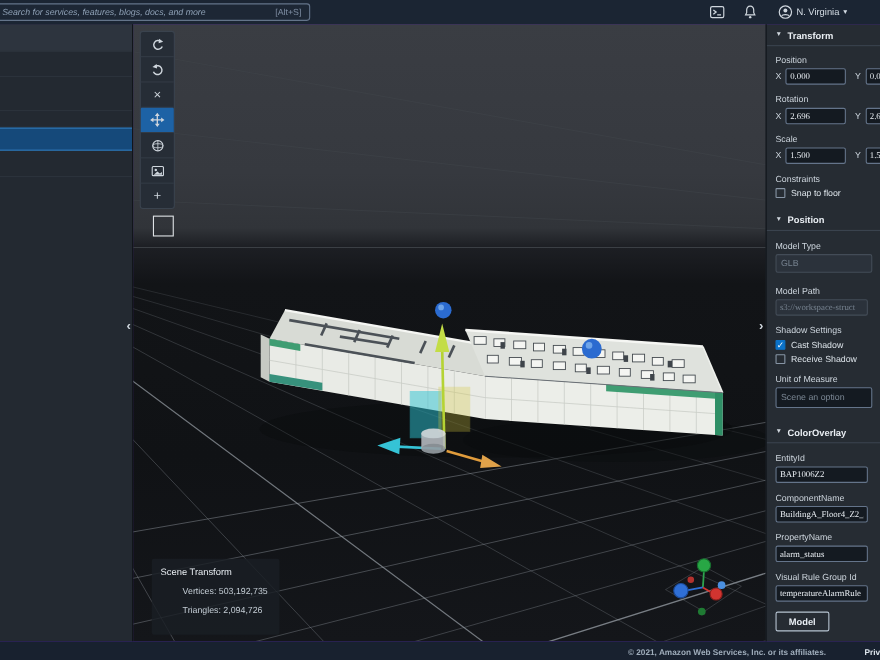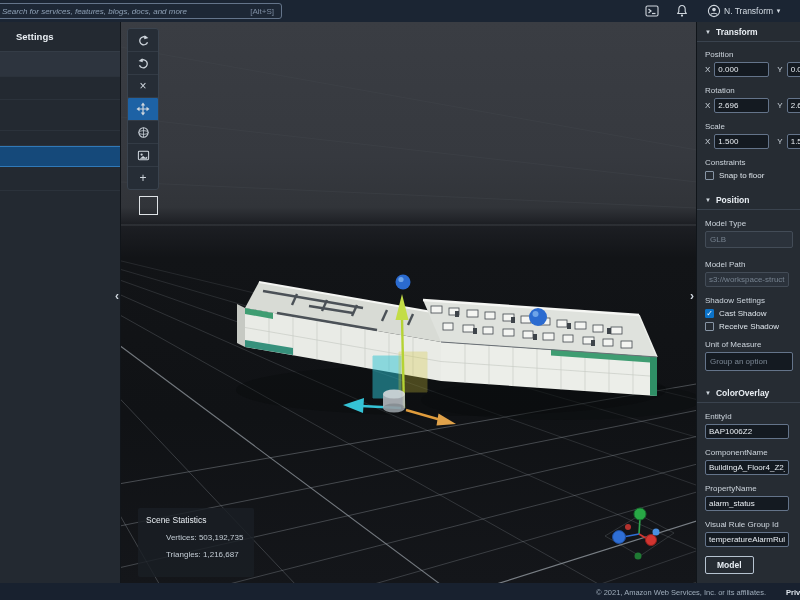--- a/index.html
+++ b/index.html
@@ -51,39 +51,39 @@
   .insp-inner{width:180px;}
   .shdr{display:flex;align-items:center;gap:5px;padding:5px 8px 4px 8px;border-bottom:1px solid #3a434e;
         color:#e9eef3;font-size:8.5px;font-weight:bold;}
   .shdr .caret{font-size:6px;color:#cfd6dd;}
   .flbl{margin:9px 0 0 8px;font-size:8px;color:#cdd5dd;}
   .flbl.first{margin-top:8px;}
   .xyrow{display:flex;align-items:center;margin:3px 0 0 8px;width:176px;}
   .axl{font-size:8px;color:#cdd5dd;margin-right:4px;}
   .axl.y{margin-left:8px;}
   .inp{height:13px;border:1px solid #64748a;border-radius:2px;background:#141a21;color:#e8edf2;
-       font-size:8px;padding:0 3px;font-family:Liberation Sans, sans-serif;box-sizing:content-box;}
+       font-size:8px;padding:0 3px;font-family:Liberation Serif, serif;box-sizing:content-box;}
   .inp.num{width:47px;}
   .inp.numy{width:40px;}
   .inp.txt{width:76px;display:block;margin:3px 0 0 8px;}
   .inp.dis{background:#2b323b;border-color:#434c57;color:#76828f;}
   .selbox{width:78px;height:15px;line-height:15px;border:1px solid #64748a;border-radius:2px;
           background:#141a21;color:#7b8794;font-size:8px;padding:0 4px;margin:3px 0 12px 8px;}
   .selbox.dis{background:#2b323b;border-color:#434c57;color:#76828f;}
   .cbrow{display:flex;align-items:center;gap:5px;margin:4px 0 0 8px;}
   .cb{width:9px;height:9px;border:1px solid #8795a5;border-radius:1px;box-sizing:border-box;
       font-size:8px;line-height:8px;text-align:center;color:transparent;}
   .cb.on{background:#0b72c8;border-color:#0b72c8;color:#fff;}
   .cblbl{font-size:8px;color:#dce3e9;}
   .remove-btn{margin:9px 0 0 8px;height:18px;padding:0 11px;border:1px solid #b6c3d1;border-radius:2px;
               background:transparent;color:#e8eef4;font-size:8.5px;font-weight:bold;
               font-family:"Liberation Sans",sans-serif;cursor:pointer;}
   
   .footer{position:absolute;left:0;bottom:0;width:800px;height:17px;background:#18212f;z-index:50;overflow:hidden;}
-  .copy{position:absolute;right:34px;top:5px;font-size:7.5px;color:#9fadbb;white-space:nowrap;}
+  .copy{position:absolute;right:49px;top:5px;font-size:7.5px;color:#9fadbb;white-space:nowrap;font-weight:bold;}
   .priv{position:absolute;left:786px;top:5px;font-size:7.5px;font-weight:bold;color:#dfe7ee;white-space:nowrap;}
 </style>
 </head>
 <body>
 
 <div class="app">
 
   <div class="topbar">
     <div class="searchbox">
       <span class="ph">Search for services, features, blogs, docs, and more</span>
@@ -103,27 +103,26 @@
         </svg>
     </span>
     <span class="hicon i-acct">
       <svg width="14" height="14" viewBox="0 0 14 14">
           <circle cx="7" cy="7" r="5.6" fill="none" stroke="currentColor" stroke-width="1.1"></circle>
           <circle cx="7" cy="5.6" r="1.8" fill="currentColor"></circle>
           <path d="M3.6 10.4 C4.4 8.8 9.6 8.8 10.4 10.4" fill="none" stroke="currentColor" stroke-width="1.1"></path>
         </svg>
     </span>
     <span class="region">
-      <span>N. Transform</span>
+      <span>N. Virginia</span>
       <span class="caret">▼</span>
     </span>
   </div>
 
   <div class="sidebar">
-    <div class="sb-title">Settings</div>
     <div class="sb-row lt" style="height:24px"></div>
     <div class="sb-row" style="height:22px"></div>
     <div class="sb-row" style="height:30px"></div>
     <div class="sb-row" style="height:14px"></div>
     <div class="sb-row sel" style="height:19px"></div>
     <div class="sb-row" style="height:23px"></div>
   </div>
 
   <div class="viewport">
     <svg class="vp-svg" width="576" height="561" viewBox="0 0 576 561">
@@ -279,23 +278,23 @@
         <circle cx="519" cy="492" r="6" fill="#28a745" stroke="#176c2e" stroke-width="1"></circle>
         <circle cx="498" cy="515" r="6.5" fill="#2f6fd6" stroke="#1c4c9b" stroke-width="1"></circle>
         <circle cx="530" cy="518" r="5.5" fill="#d13430" stroke="#8f201d" stroke-width="1"></circle>
         <circle cx="517" cy="534" r="3.5" fill="#1f7a33"></circle>
         <circle cx="535" cy="510" r="3.5" fill="#4a8fe0"></circle>
         <circle cx="507" cy="505" r="3" fill="#b3322e"></circle>
       </g>
     </svg>
     <div class="selsq"></div>
     <div class="stats">
-      <div class="st-t">Scene Statistics</div>
+      <div class="st-t">Scene Transform</div>
       <div class="st-l">Vertices: 503,192,735</div>
-      <div class="st-l">Triangles: 1,216,687</div>
+      <div class="st-l">Triangles: 2,094,726</div>
     </div>
   </div>
 
   <div class="toolbar">
     <div class="tbtn">
       <svg width="13" height="13" viewBox="0 0 13 13">
           <path d="M10.5 8.2 A4 4 0 1 1 9.2 3.6" fill="none" stroke="currentColor" stroke-width="1.3"></path>
           <path d="M7.6 1.2 L11.4 3.9 L7.2 5.3 Z" fill="currentColor"></path>
         </svg>
     </div>
@@ -379,21 +378,21 @@
       <div class="flbl">Shadow Settings</div>
       <div class="cbrow">
         <span class="cb on">✓</span>
         <span class="cblbl">Cast Shadow</span>
       </div>
       <div class="cbrow">
         <span class="cb"></span>
         <span class="cblbl">Receive Shadow</span>
       </div>
       <div class="flbl">Unit of Measure</div>
-      <div class="selbox" style="height:17px;line-height:17px">Group an option</div>
+      <div class="selbox" style="height:17px;line-height:17px">Scene an option</div>
       <div class="shdr" style="margin-top:12px">
         <span class="caret">▼</span>
         <span>ColorOverlay</span>
       </div>
       <div class="flbl">EntityId</div>
       <input class="inp txt" readonly="" value="BAP1006Z2" style="">
       <div class="flbl">ComponentName</div>
       <input class="inp txt" readonly="" value="BuildingA_Floor4_Z2_A" style="">
       <div class="flbl">PropertyName</div>
       <input class="inp txt" readonly="" value="alarm_status" style="">

